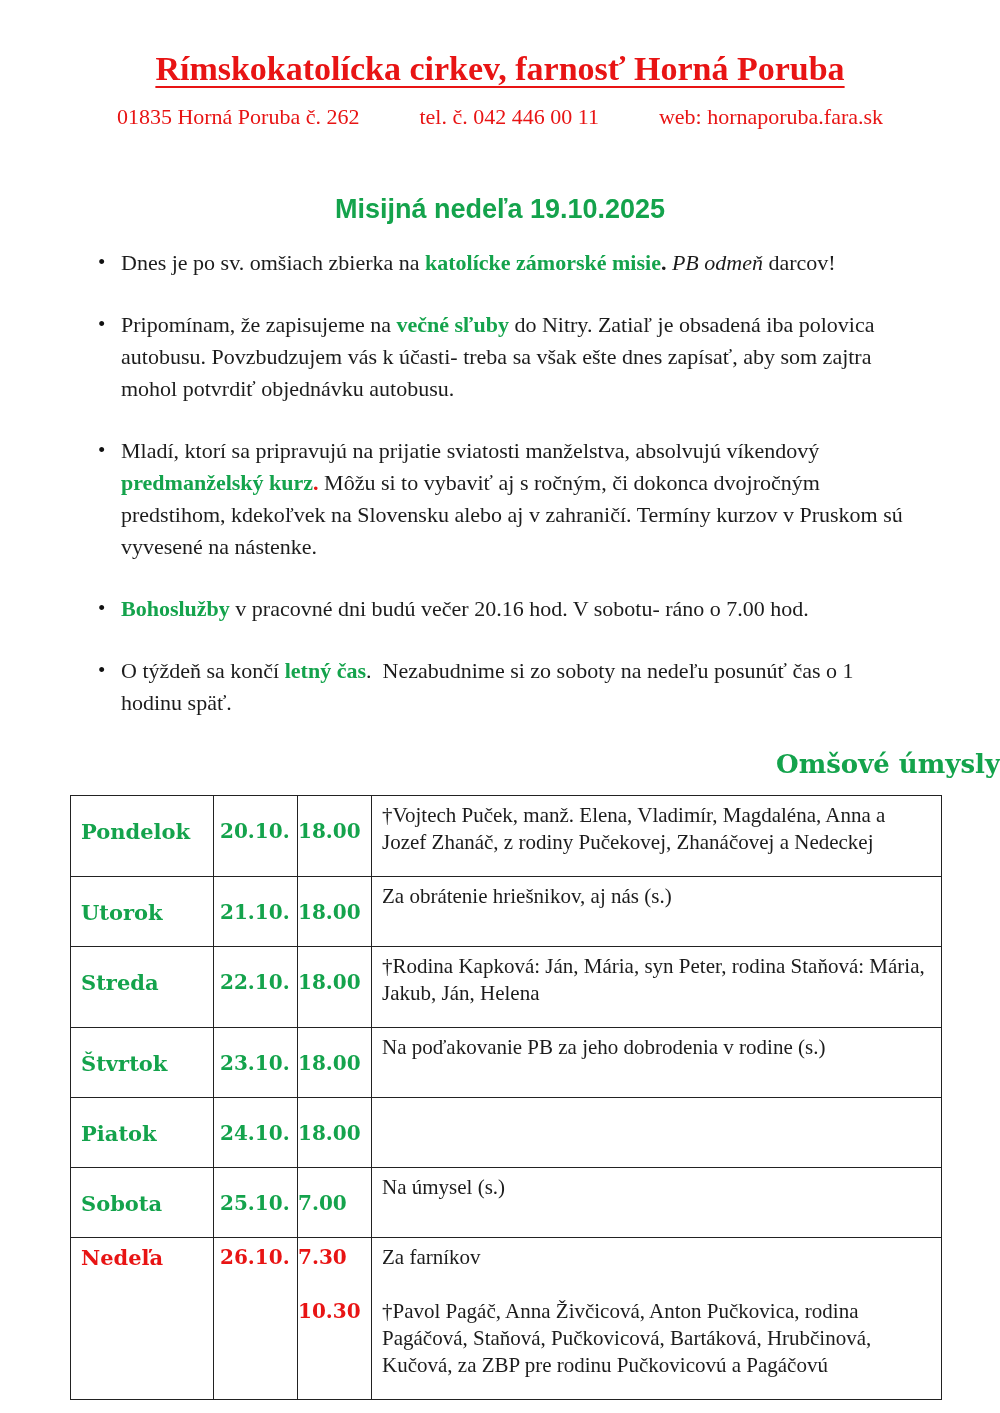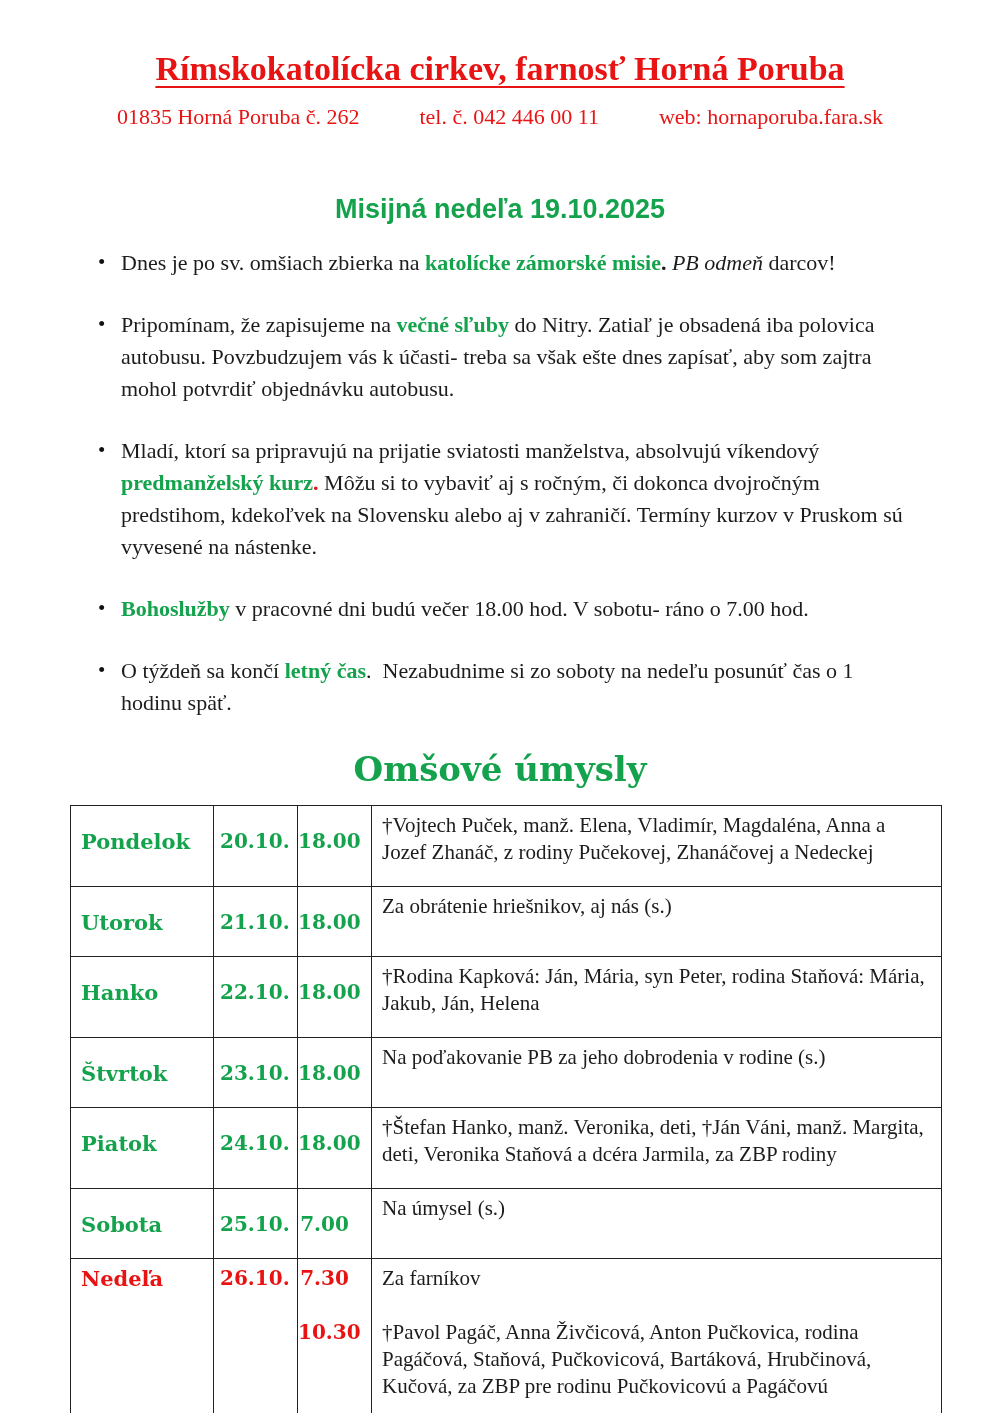--- a/index.html
+++ b/index.html
@@ -71,44 +71,44 @@
   }
   .seg-plain,.seg-bold,.seg-italic,.seg-green-bold,.seg-red-bold{white-space:pre-wrap;}
   .seg-green-bold{color:var(--green);font-weight:700;}
   .seg-red-bold{color:var(--red);font-weight:700;}
   .seg-bold{font-weight:700;}
   .seg-italic{font-style:italic;}
 
   
   .heading-table{
     margin-top:20px;
-    text-align:center;
+    text-align:right;
     font-family:"DejaVu Serif",serif;
-    font-size:34px;
+    font-size:26px;
     font-weight:700;
     color:var(--green);
     margin-bottom:16px;
   }
 
   
   .mass-table{
     margin-left:70px;
     width:872px;
     border:1px solid var(--border);
   }
   .trow{
     display:flex;
     align-items:stretch;
     border-bottom:1px solid var(--border);
   }
   .trow:last-child{border-bottom:none;}
   .cell{padding-top:6px;padding-bottom:20px;}
   .c1{width:143px;border-right:1px solid var(--border);padding-left:10px;}
   .c2{width:84px;border-right:1px solid var(--border);padding-left:6px;}
-  .c3{width:74px;border-right:1px solid var(--border);padding-right:20px;text-align:center;}
+  .c3{width:74px;border-right:1px solid var(--border);padding-right:20px;text-align:left;}
   .c4{flex:1;padding-left:10px;padding-right:8px;}
   .day{font-family:"DejaVu Serif",serif;font-weight:700;font-size:21px;line-height:27px;}
   .date,.entry-time{font-family:"DejaVu Serif",serif;font-weight:700;font-size:20px;line-height:27px;}
   .entry-text{font-family:"Liberation Serif",serif;font-size:21px;line-height:27px;}
   .entry-time + .entry-time{margin-top:27px;}
   .entry-text + .entry-text{margin-top:27px;}
   .c-green{color:var(--green);margin-top:16px;}
   .c-red{color:var(--red);}
 </style>
 </head>
@@ -123,21 +123,21 @@
     <span>tel. č. 042 446 00 11</span>
     <span>web: hornaporuba.fara.sk</span>
   </div>
 
   <div class="heading-green">Misijná nedeľa 19.10.2025</div>
 
   <ul class="bullets">
       <li><span class="seg-plain">Dnes je po sv. omšiach zbierka na </span><span class="seg-green-bold">katolícke zámorské misie</span><span class="seg-bold">.</span><span class="seg-plain"> </span><span class="seg-italic">PB odmeň</span><span class="seg-plain"> darcov!</span></li>
       <li><span class="seg-plain">Pripomínam, že zapisujeme na </span><span class="seg-green-bold">večné sľuby</span><span class="seg-plain"> do Nitry. Zatiaľ je obsadená iba polovica autobusu. Povzbudzujem vás k účasti- treba sa však ešte dnes zapísať, aby som zajtra mohol potvrdiť objednávku autobusu.</span></li>
       <li><span class="seg-plain">Mladí, ktorí sa pripravujú na prijatie sviatosti manželstva, absolvujú víkendový </span><span class="seg-green-bold">predmanželský kurz</span><span class="seg-red-bold">.</span><span class="seg-plain"> Môžu si to vybaviť aj s ročným, či dokonca dvojročným predstihom, kdekoľvek na Slovensku alebo aj v zahraničí. Termíny kurzov v Pruskom sú vyvesené na nástenke.</span></li>
-      <li><span class="seg-green-bold">Bohoslužby</span><span class="seg-plain"> v pracovné dni budú večer 18.00 hod. V sobotu- ráno o 7.00 hod.</span></li>
+      <li><span class="seg-green-bold">Bohoslužby</span><span class="seg-plain"> v pracovné dni budú večer 20.16 hod. V sobotu- ráno o 7.00 hod.</span></li>
       <li><span class="seg-plain">O týždeň sa končí </span><span class="seg-green-bold">letný čas</span><span class="seg-plain">.  Nezabudnime si zo soboty na nedeľu posunúť čas o 1 hodinu späť.</span></li>
     </ul>
 
   <div class="heading-table">Omšové úmysly</div>
 
   <div class="mass-table">
       <div class="trow">
         <div class="cell c1">
           <div class="day c-green">Pondelok</div>
         </div>
@@ -160,21 +160,21 @@
         </div>
         <div class="cell c3">
           <div class="entry-time c-green">18.00</div>
         </div>
         <div class="cell c4">
           <div class="entry-text">Za obrátenie hriešnikov, aj nás (s.)</div>
         </div>
       </div>
       <div class="trow">
         <div class="cell c1">
-          <div class="day c-green">Hanko</div>
+          <div class="day c-green">Streda</div>
         </div>
         <div class="cell c2">
           <div class="date c-green">22.10.</div>
         </div>
         <div class="cell c3">
           <div class="entry-time c-green">18.00</div>
         </div>
         <div class="cell c4">
           <div class="entry-text">†Rodina Kapková: Ján, Mária, syn Peter, rodina Staňová: Mária, Jakub, Ján, Helena</div>
         </div>
@@ -195,23 +195,20 @@
       </div>
       <div class="trow">
         <div class="cell c1">
           <div class="day c-green">Piatok</div>
         </div>
         <div class="cell c2">
           <div class="date c-green">24.10.</div>
         </div>
         <div class="cell c3">
           <div class="entry-time c-green">18.00</div>
-        </div>
-        <div class="cell c4">
-          <div class="entry-text">†Štefan Hanko, manž. Veronika, deti, †Ján Váni, manž. Margita, deti, Veronika Staňová a dcéra Jarmila, za ZBP rodiny</div>
         </div>
       </div>
       <div class="trow">
         <div class="cell c1">
           <div class="day c-green">Sobota</div>
         </div>
         <div class="cell c2">
           <div class="date c-green">25.10.</div>
         </div>
         <div class="cell c3">

